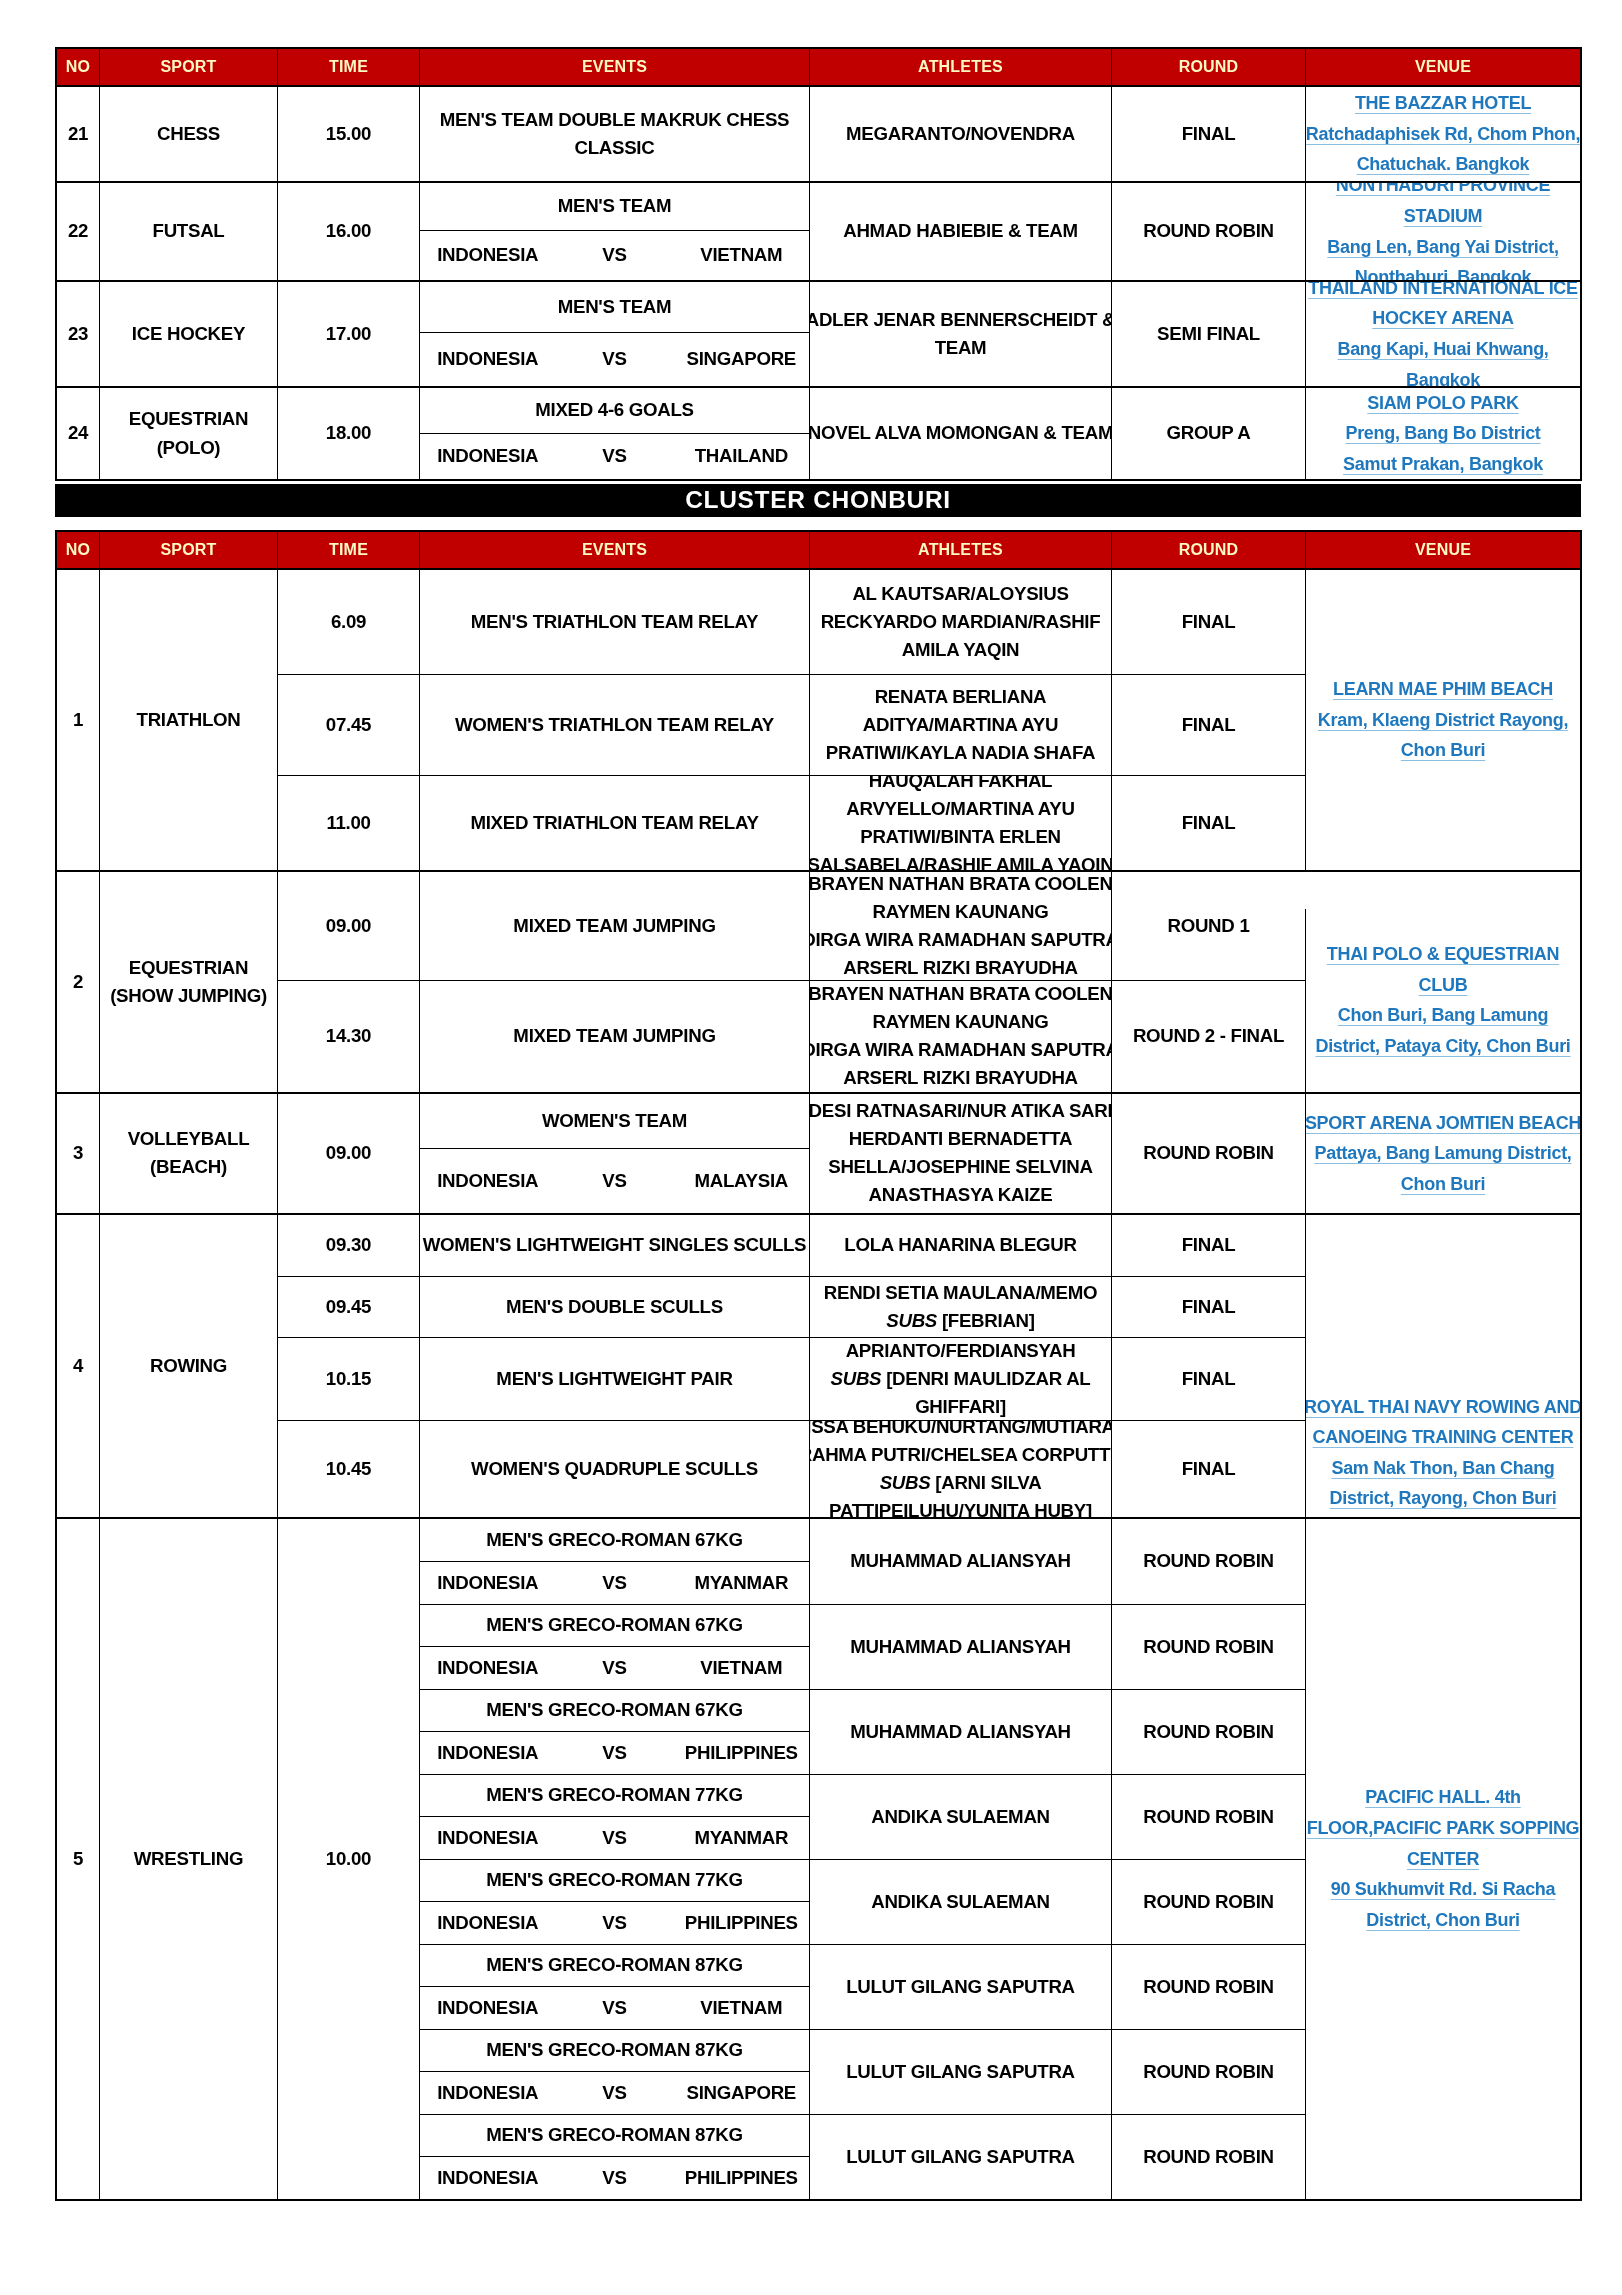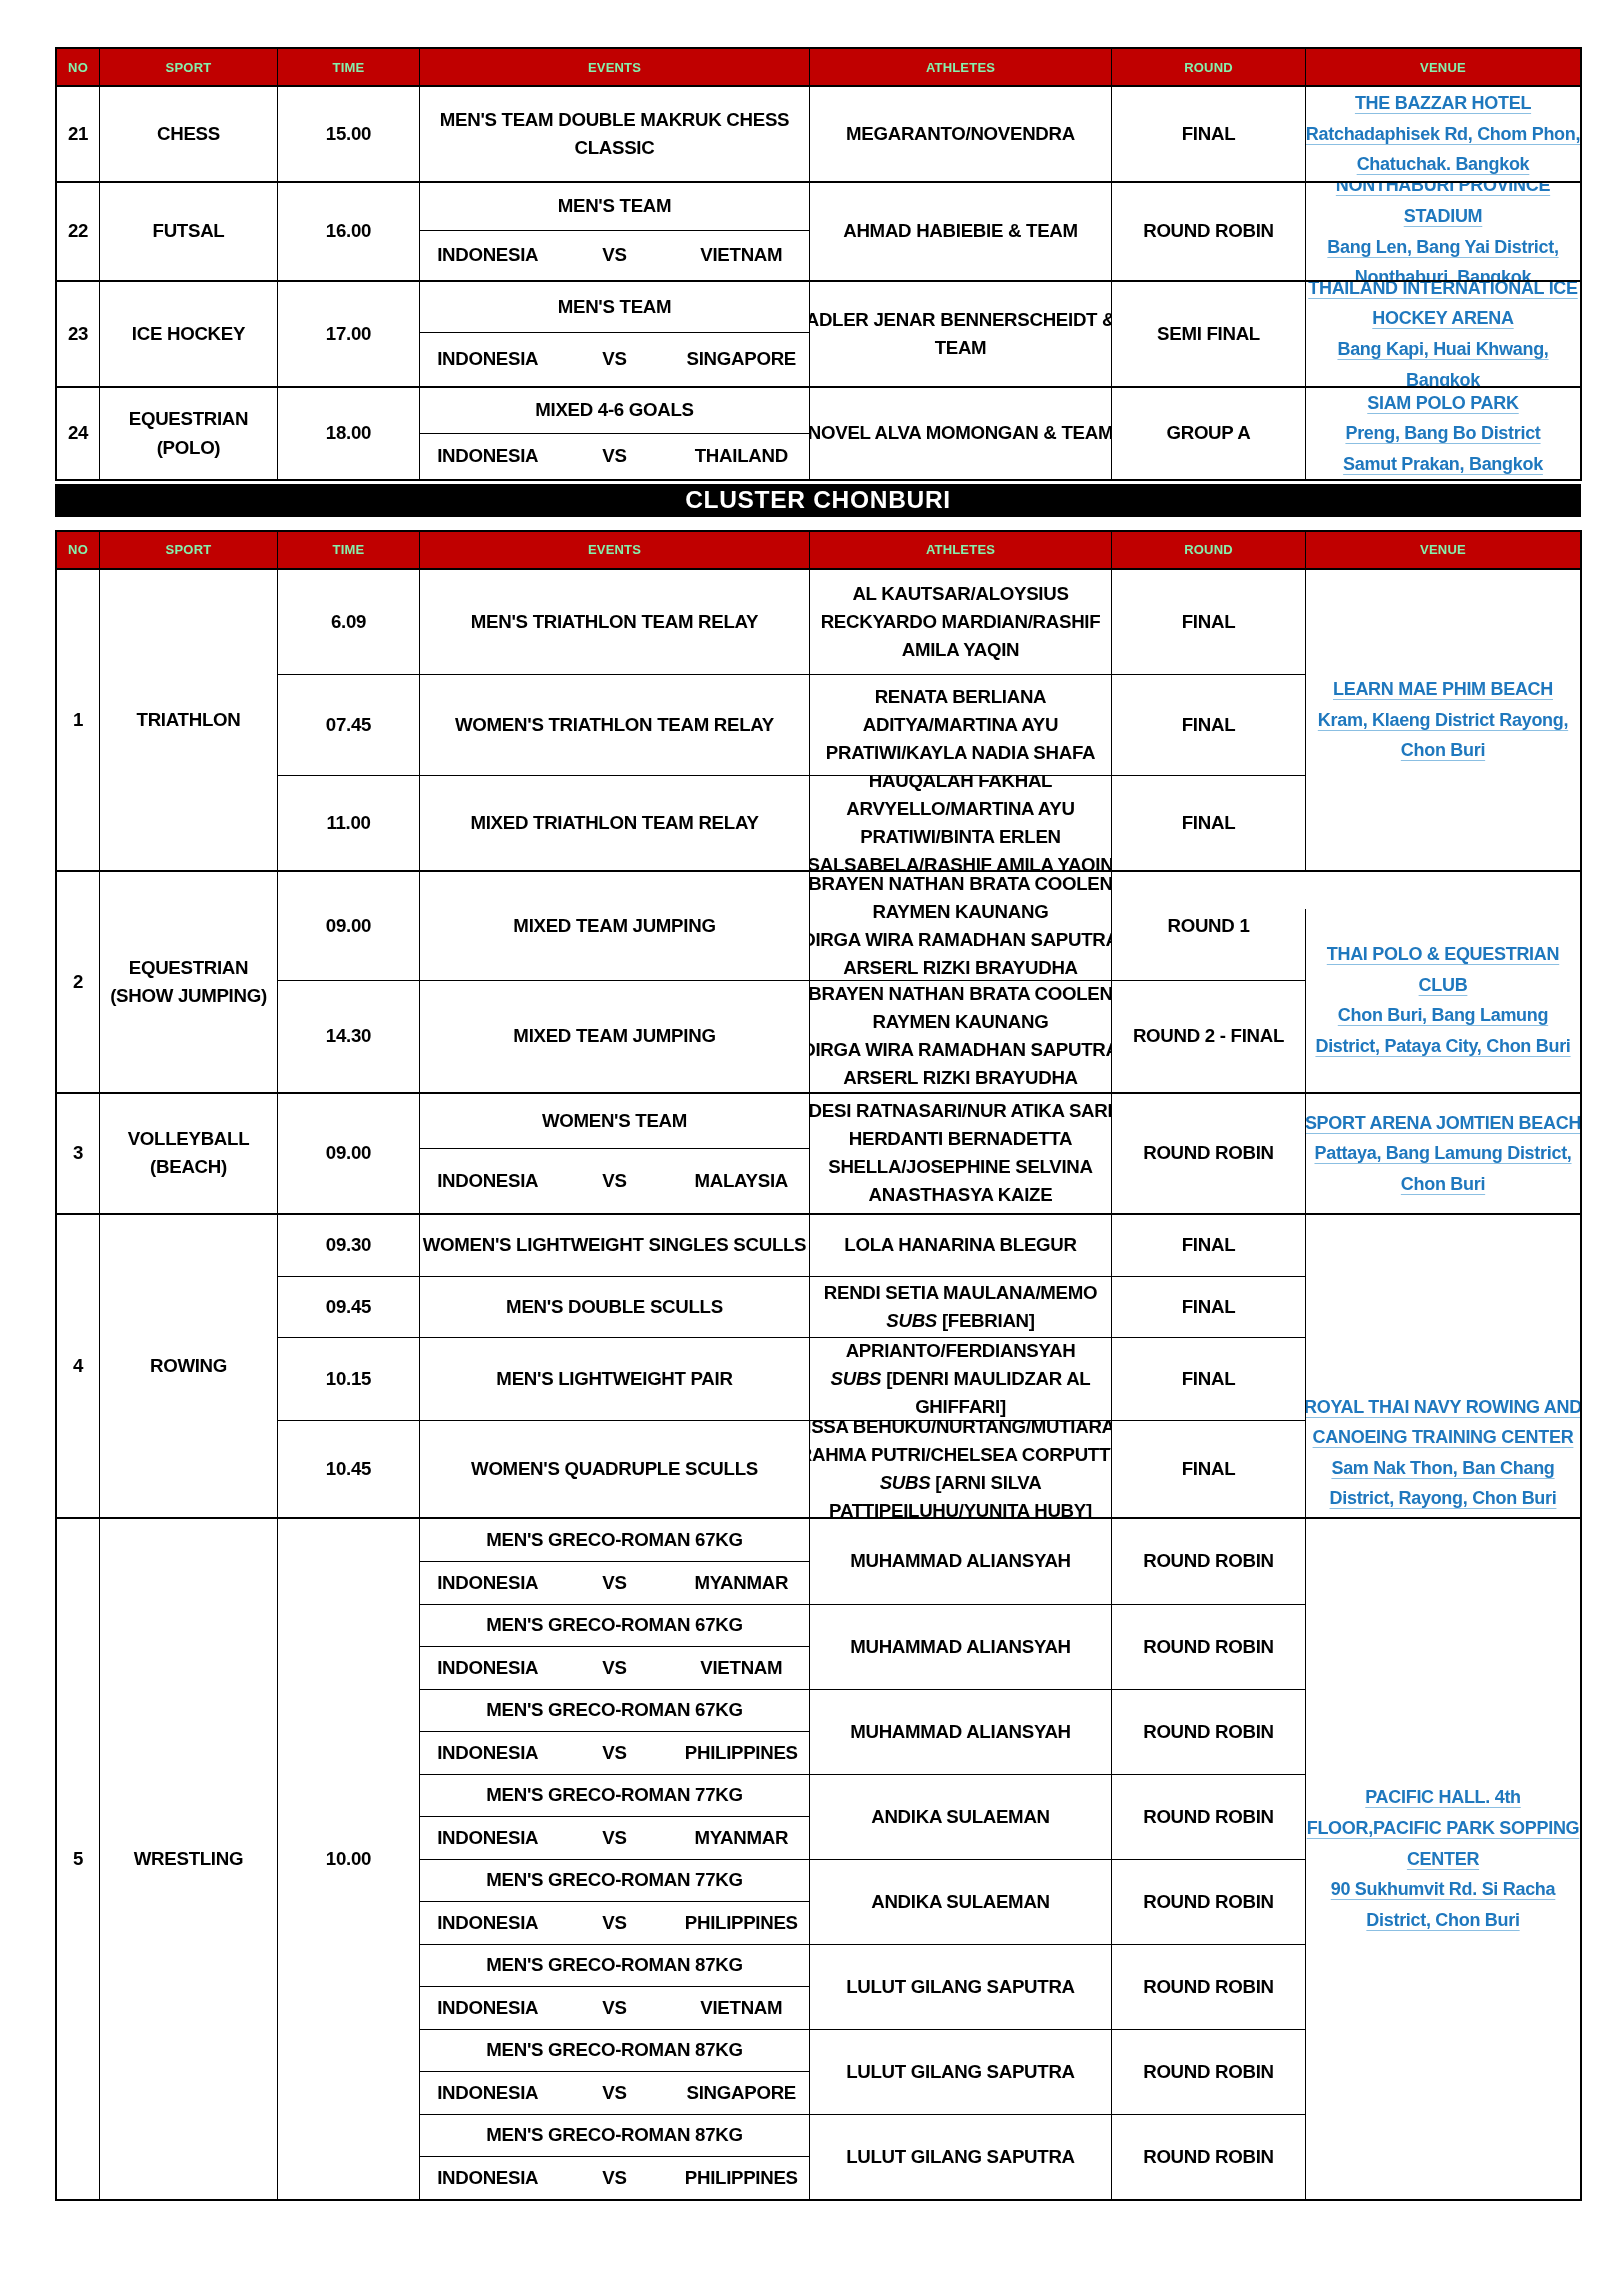--- a/index.html
+++ b/index.html
@@ -4,21 +4,21 @@
 <style>
   html,body{margin:0;padding:0;}
   body{
     width:1623px;height:2295px;background:#ffffff;
     font-family:"Liberation Sans",sans-serif;font-weight:700;color:#000;
     -webkit-font-smoothing:antialiased;
   }
   .page{padding:47px 0 0 55px;}
   .tbl{display:inline-block;border:2.2px solid #000;background:#fff;vertical-align:top;}
   .thead{display:grid;height:36px;border-bottom:2.2px solid #000;background:var(--hdr-bg,#C00000);}
-  .th{display:flex;align-items:center;justify-content:center;color:#86efac;font-size:13px;letter-spacing:0.2px;text-align:center;}
+  .th{display:flex;align-items:center;justify-content:center;color:#fef9c3;font-size:16px;letter-spacing:0.2px;text-align:center;}
   .section{display:grid;border-top:2.2px solid #000;}
   .section.first{border-top:none;}
   .cell{
     box-sizing:border-box;display:flex;flex-direction:column;justify-content:center;align-items:center;
     text-align:center;font-size:18.7px;line-height:1.5;letter-spacing:-0.3px;padding:2.9px 4.3px;overflow:hidden;
   }
   .bl{border-left:1.4px solid #000;}
   .bt{border-top:1.4px solid #000;}
   .cell .line{white-space:nowrap;}
   .cell.versus-cell{display:grid;grid-template-columns:1fr 1fr 1fr;align-items:center;}

